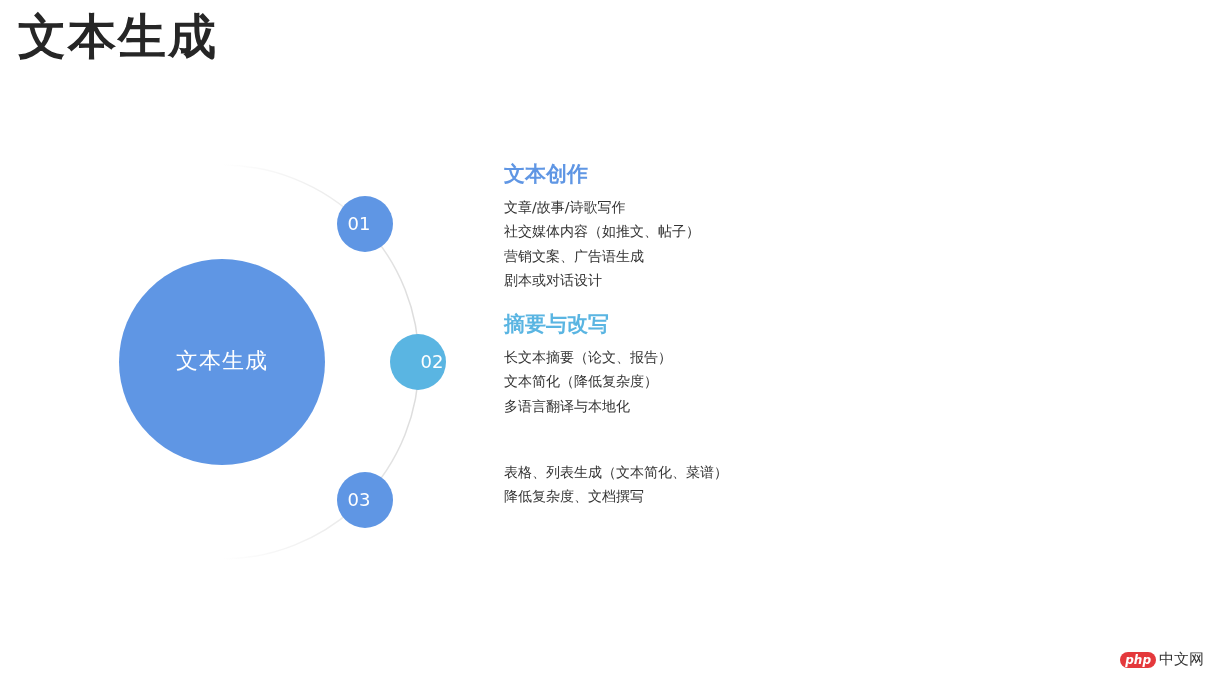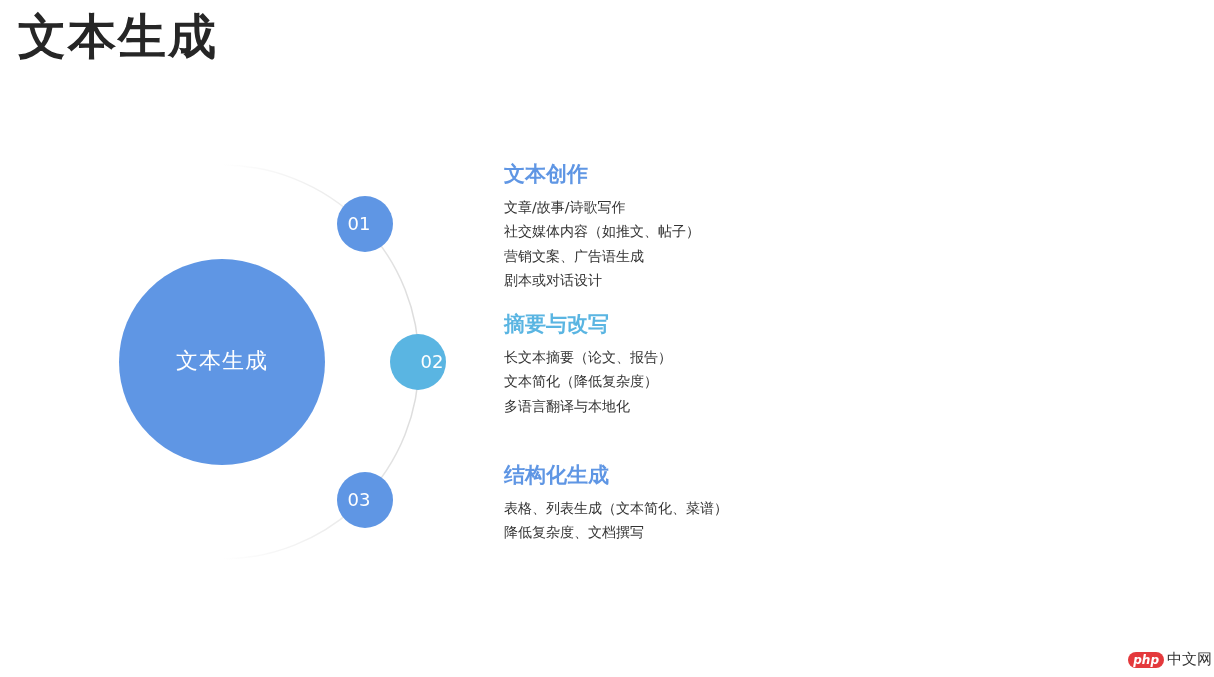--- a/index.html
+++ b/index.html
@@ -17,21 +17,21 @@
       color: #ffffff; font-size: 22px; line-height: 30px; letter-spacing: 1px;
     }
     .node-label {
       position: absolute; width: 44px; text-align: center; color: #ffffff;
       font-size: 18px; line-height: 24px;
     }
     .section { position: absolute; left: 504px; }
     .section-title { font-size: 21px; font-weight: bold; line-height: 30px; margin-bottom: 6px; }
     .item { font-size: 14px; line-height: 24.3px; color: #333333; }
     .watermark {
-      position: absolute; right: 2px; bottom: 8px; display: flex; align-items: center; gap: 3px;
+      position: absolute; right: 10px; bottom: 8px; display: flex; align-items: center; gap: 3px;
       font-size: 15px; color: #333;
     }
     .php-badge {
       background: #e4393c; color: #fff; border-radius: 10px; font-size: 12px; font-style: italic;
       font-weight: bold; padding: 0 5px; line-height: 16px;
     }
   </style>
 </head>
 <body>
 
@@ -66,21 +66,20 @@
 </div>
 
 <div class="section" style="top:309px;">
   <div class="section-title" style="color:#5ab5e2;">摘要与改写</div>
   <div class="item">长文本摘要（论文、报告）</div>
   <div class="item">文本简化（降低复杂度）</div>
   <div class="item">多语言翻译与本地化</div>
 </div>
 
 <div class="section" style="top:460px;">
-  <div class="section-title" style="color:#5f96e4;">结构化生成</div>
   <div class="item">表格、列表生成（文本简化、菜谱）</div>
   <div class="item">降低复杂度、文档撰写</div>
 </div>
 
 <div class="watermark">
   <span class="php-badge">php</span>
   <span>中文网</span>
 </div>
 
 </body></html>

